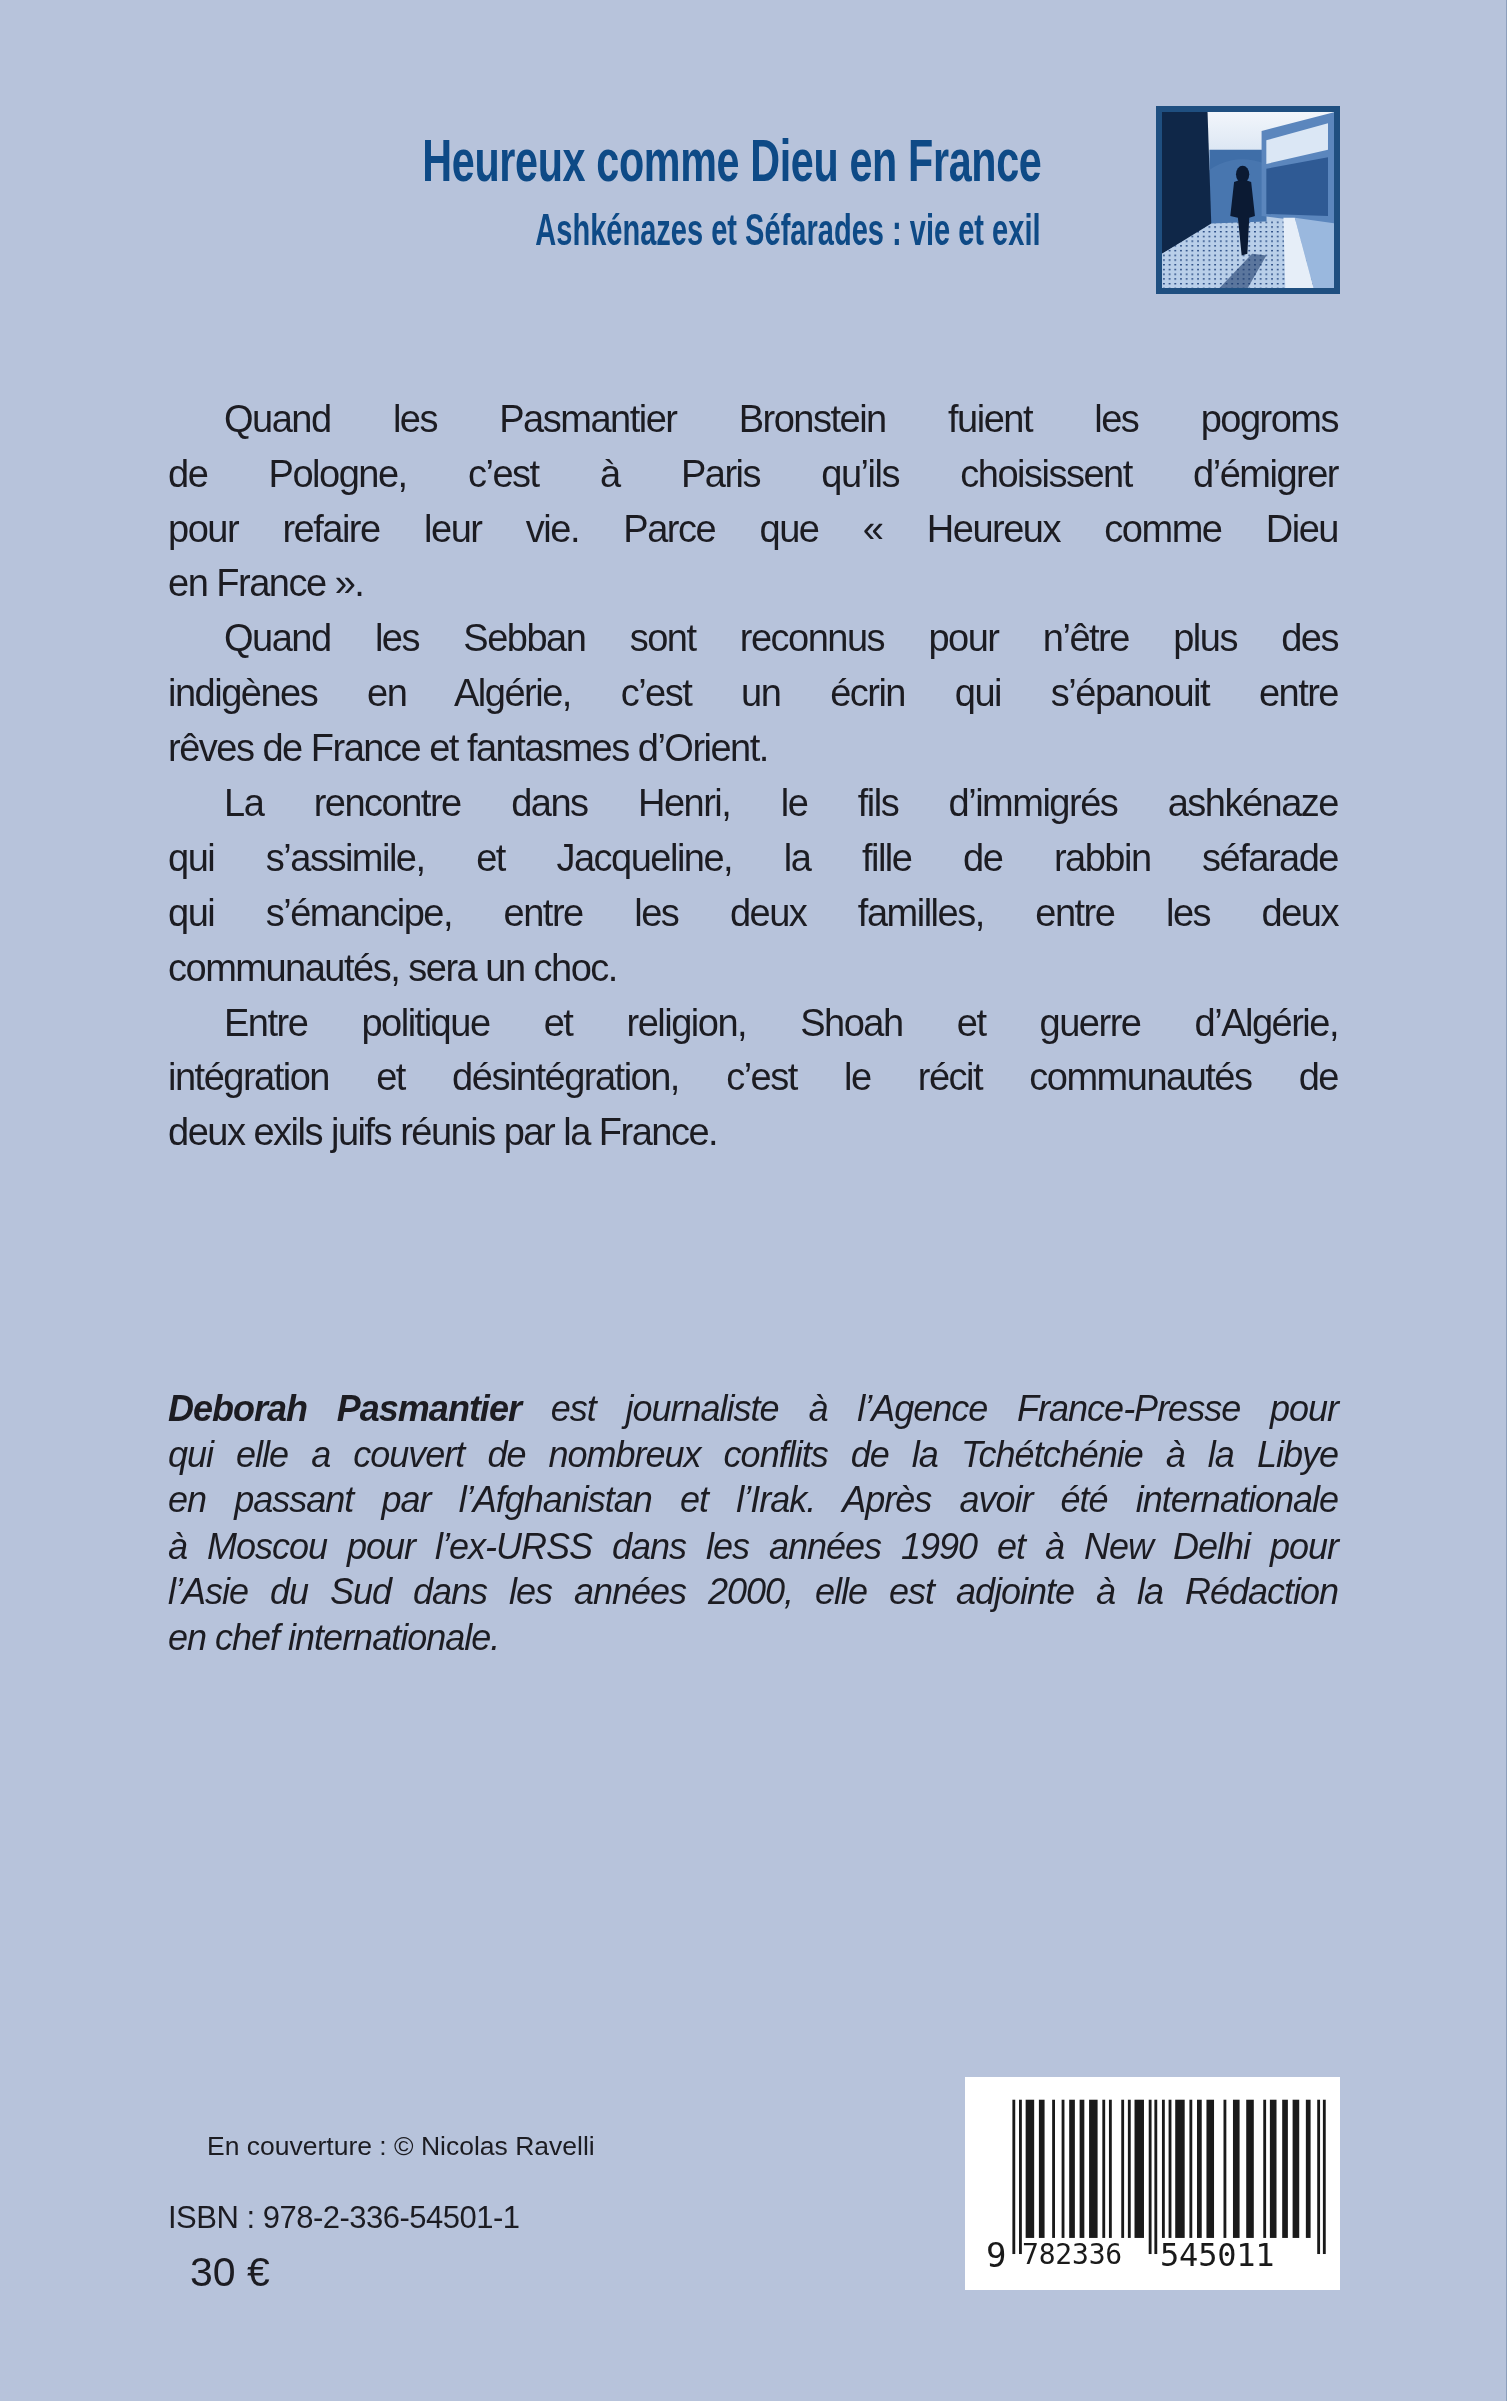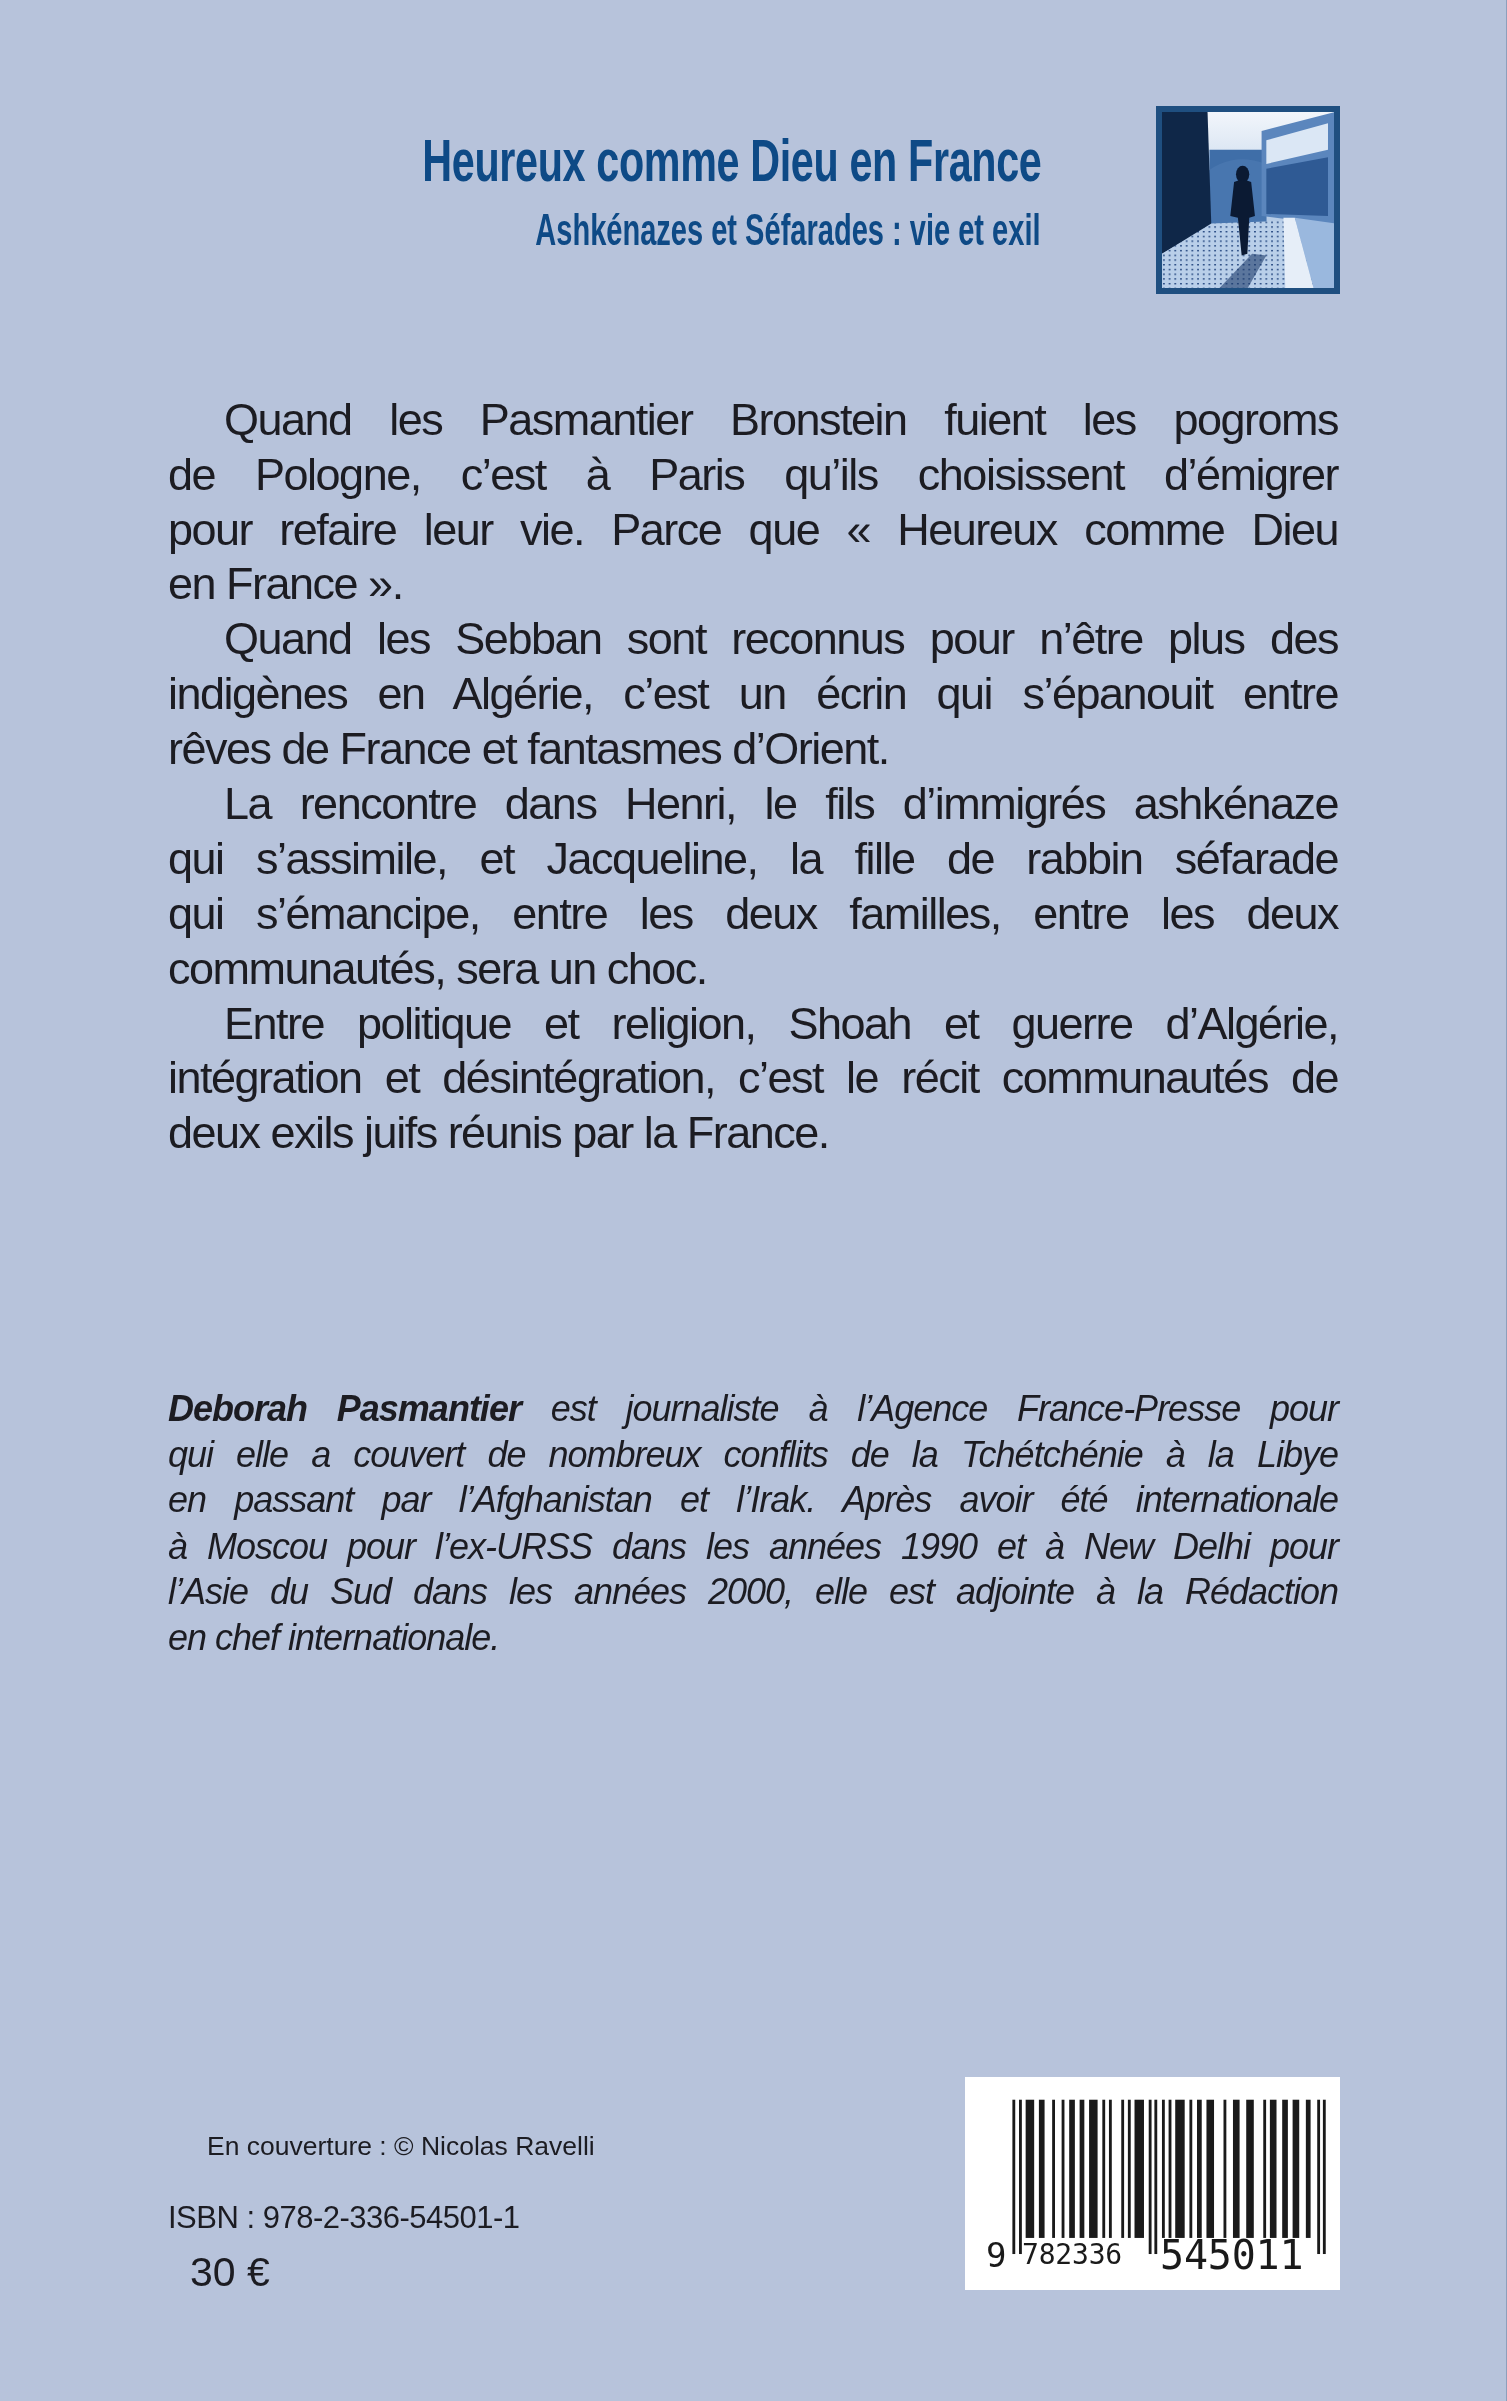--- a/index.html
+++ b/index.html
@@ -4,21 +4,21 @@
 <style>
   html, body { margin:0; padding:0; }
   body { width:1508px; height:2402px; background:#b7c3db; position:relative; overflow:hidden; font-family:"Liberation Sans", sans-serif; color:#1c1c22; }
   .edge { position:absolute; right:0; top:0; width:1.9px; height:2402px; background:#8d9fbc; }
   .title-wrap { position:absolute; left:0; top:0; width:1041px; }
   .title { position:absolute; right:0; top:132px; font-weight:bold; font-size:59px; line-height:59px; color:#0e4a86; white-space:nowrap; transform:scaleX(0.70); transform-origin:right top; letter-spacing:-0.5px; }
   .subtitle { position:absolute; right:0; top:208px; font-weight:bold; font-size:44px; line-height:44px; color:#0e4a86; white-space:nowrap; transform:scaleX(0.66); transform-origin:right top; }
   .photo { position:absolute; left:1156px; top:106px; width:184px; height:188px; background:#1f4f80; box-sizing:border-box; padding:5.7px; }
   .photo svg { display:block; width:100%; height:100%; }
   .body-text { position:absolute; left:168px; top:0; width:1170px; }
-  .line { position:absolute; left:0; width:1170px; font-size:45px; line-height:55px; height:55px; white-space:nowrap; text-align:justify; text-align-last:justify; letter-spacing:-1.5px; word-spacing:0; }
+  .line { position:absolute; left:0; width:1170px; font-size:38px; line-height:55px; height:55px; white-space:nowrap; text-align:justify; text-align-last:justify; letter-spacing:-1.5px; word-spacing:0; }
   .line.last { text-align-last:left; }
   .line.indent { padding-left:56px; box-sizing:border-box; }
   .bio { position:absolute; left:168px; width:1170px; }
   .bio-line { position:absolute; left:0; width:1170px; font-size:36px; line-height:45px; height:45px; font-style:italic; white-space:nowrap; text-align:justify; text-align-last:justify; letter-spacing:-1px; }
   .bio-line.last { text-align-last:left; }
   .bio-line b { font-weight:bold; }
   .credit { position:absolute; left:168px; top:2131px; font-size:26.5px; line-height:30px; white-space:nowrap;margin-left:39px; }
   .isbn { position:absolute; left:168px; top:2200px; font-size:31px; line-height:36px; white-space:nowrap; letter-spacing:-0.5px; }
   .price { position:absolute; left:168px; top:2250px; font-size:41px; line-height:44px; white-space:nowrap;margin-left:22px; }
   .barcode { position:absolute; left:965px; top:2077px; width:375px; height:213px; background:#ffffff; }
@@ -128,15 +128,15 @@
       <rect x="322" y="24" width="7" height="146"></rect>
       <rect x="335" y="24" width="6" height="146"></rect>
       <rect x="346" y="24" width="7" height="146"></rect>
       <rect x="360" y="24" width="5" height="146"></rect>
       <rect x="372" y="24" width="3" height="163"></rect>
       <rect x="378" y="24" width="3" height="163"></rect>
     </g>
   </svg>
   <div style="position:absolute; left:21px; top:161px; font-family:'DejaVu Sans Mono', monospace; font-size:34px; line-height:34px; color:#1a1a1a;">9</div>
   <div style="position:absolute; left:57px; top:161px; width:123px; font-family:'DejaVu Sans Mono', monospace; font-size:28px; line-height:34px; color:#1a1a1a; letter-spacing:-0.2px;">782336</div>
-  <div style="position:absolute; left:195px; top:161px; width:155px; font-family:'DejaVu Sans Mono', monospace; font-size:40px; line-height:34px; color:#1a1a1a; letter-spacing:-0.2px;">545011</div>
+  <div style="position:absolute; left:195px; top:161px; width:155px; font-family:'DejaVu Sans Mono', monospace; font-size:32px; line-height:34px; color:#1a1a1a; letter-spacing:-0.2px;">545011</div>
 </div>
 
 
 </body></html>

